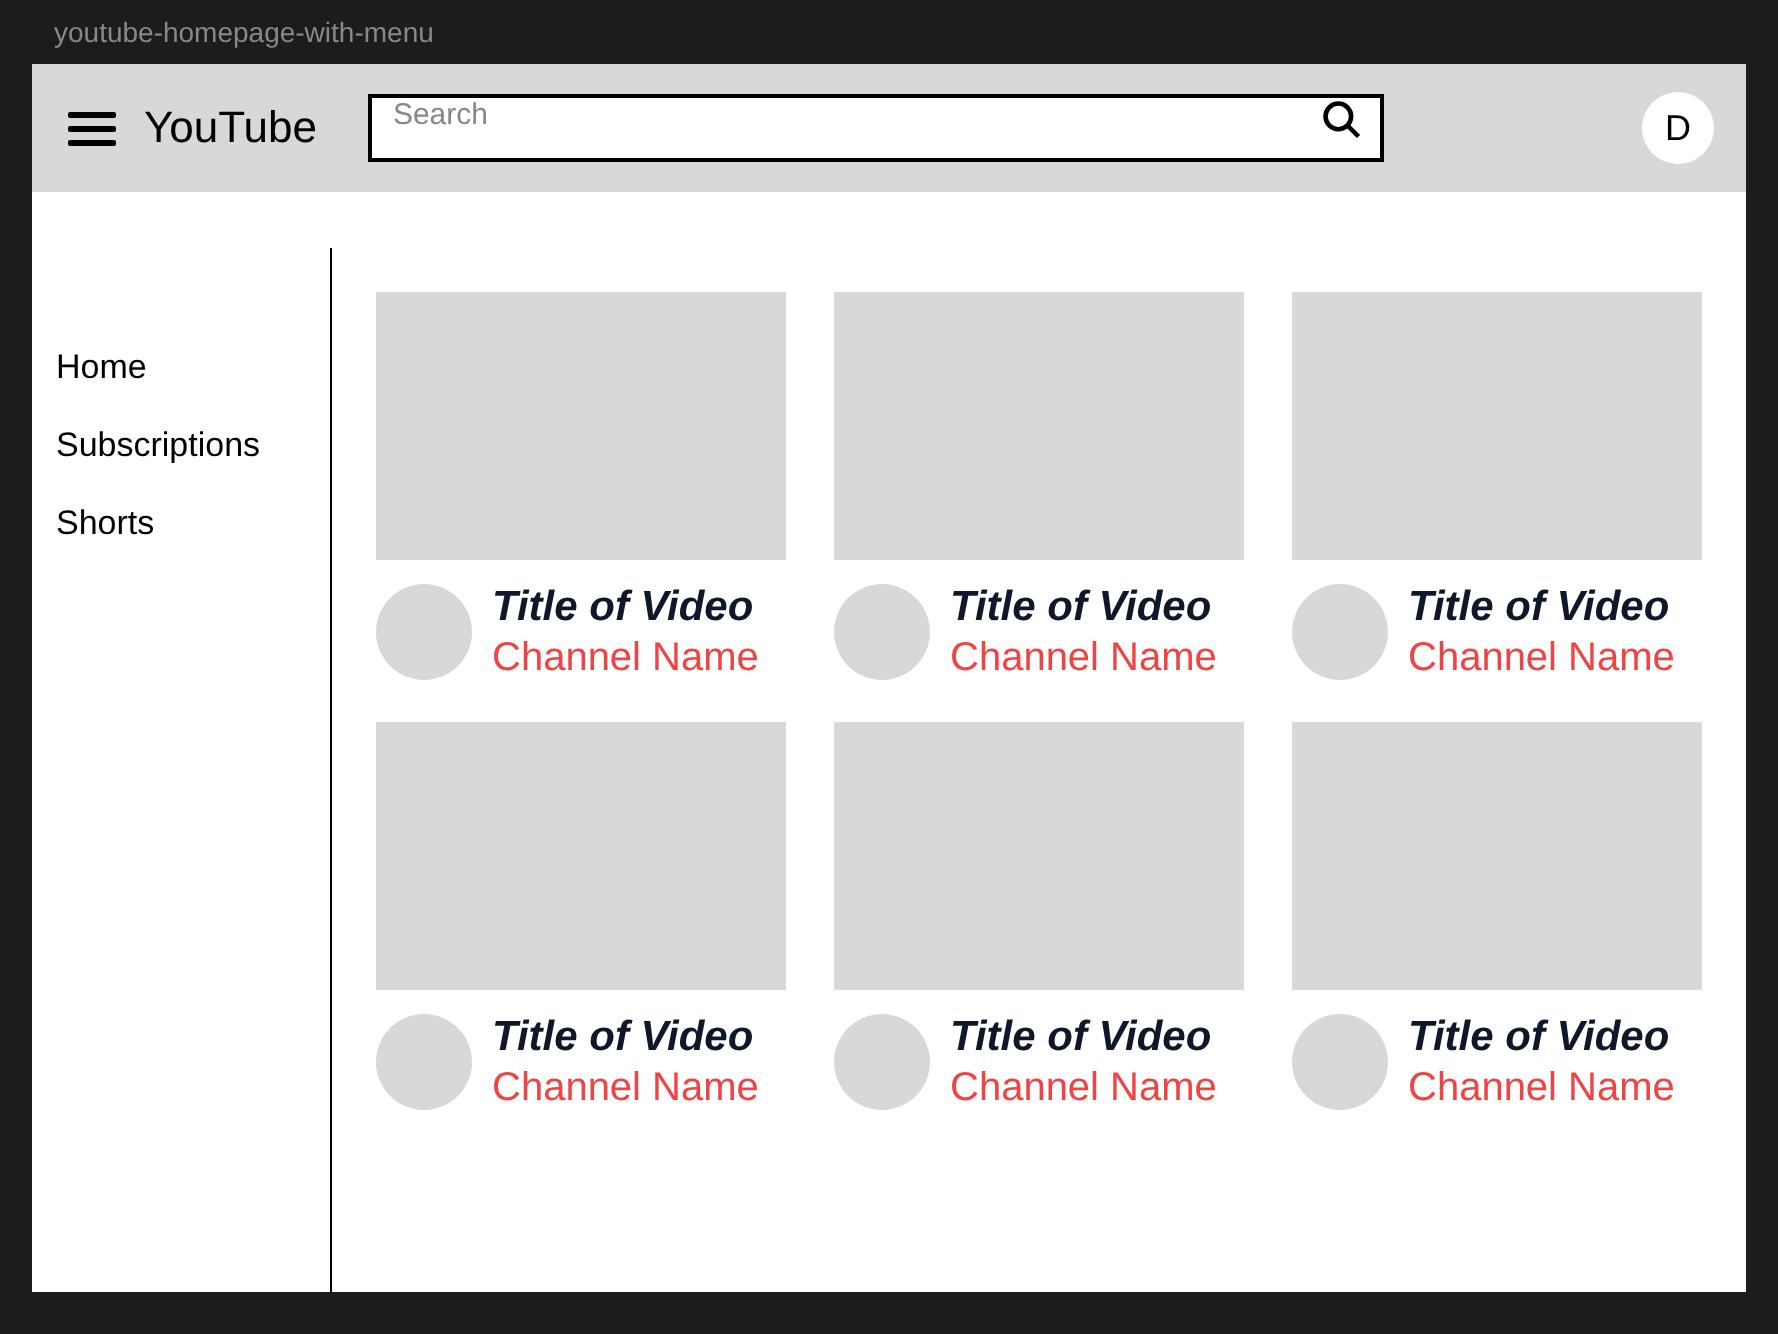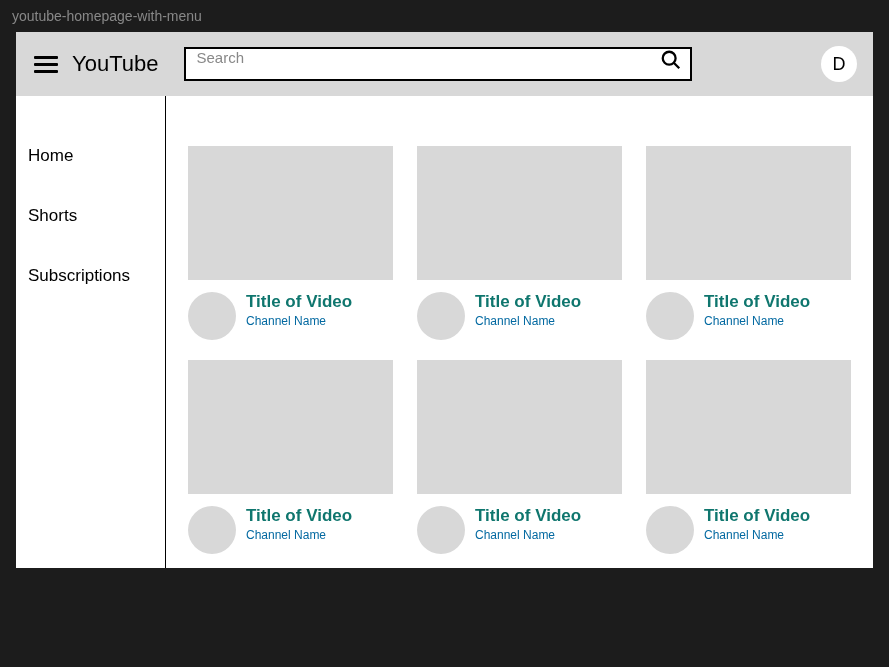--- a/index.html
+++ b/index.html
@@ -8,25 +8,26 @@
       background: #1c1c1c;
       width: 889px;
       height: 667px;
       overflow: hidden;
     }
     .window-title {
       color: #888;
       font-size: 14px;
       padding: 8px 12px;
       background: #1c1c1c;
+      margin-left: 15px;
     }
     .app {
       background: #fff;
       margin: 0 16px 16px 16px;
-      height: 536px;
+      height: 614px;
       display: flex;
       flex-direction: column;
     }
     .header {
       background: #d8d8d8;
       display: flex;
       align-items: center;
       padding: 14px 16px;
       gap: 12px;
     }
@@ -91,21 +92,22 @@
       flex: 1;
       display: flex;
       overflow: hidden;
     }
     .sidebar {
       width: 150px;
       border-right: 1px solid #000;
       padding: 50px 0 0 12px;
       display: flex;
       flex-direction: column;
-      gap: 40px;
+      gap: 19px;
+      margin-top: 28px;
     }
     .sidebar-item {
       font-size: 17px;
       color: #000;
       cursor: pointer;
     }
     .content {
       flex: 1;
       padding: 50px 22px 20px 22px;
       overflow: auto;
@@ -128,28 +130,29 @@
     }
     .channel-avatar {
       width: 48px;
       height: 48px;
       border-radius: 50%;
       background: #d8d8d8;
       flex-shrink: 0;
     }
     .card-text { flex: 1; }
     .video-title {
-      font-size: 17px;
+      font-size: 21px;
       font-weight: 700;
-      color: #0f766e;
+      color: #0f172a;
       margin-bottom: 2px;
+      font-style: italic;
     }
     .channel-name {
-      font-size: 12px;
-      color: #0369a1;
+      font-size: 20px;
+      color: #ef4444;
     }
   </style>
 </head>
 <body>
 
 <div class="window-title">youtube-homepage-with-menu</div>
 
 <div class="app">
 
   <div class="header">
@@ -165,22 +168,22 @@
         <circle cx="10" cy="10" r="7"></circle>
         <line x1="15" y1="15" x2="21" y2="21"></line>
       </svg>
     </div>
     <div class="avatar">D</div>
   </div>
 
   <div class="body">
     <div class="sidebar">
       <div class="sidebar-item">Home</div>
+      <div class="sidebar-item">Subscriptions</div>
       <div class="sidebar-item">Shorts</div>
-      <div class="sidebar-item">Subscriptions</div>
     </div>
 
     <div class="content">
       <div class="grid">
 
         <div class="card">
           <div class="thumb"></div>
           <div class="card-meta">
             <div class="channel-avatar"></div>
             <div class="card-text">

